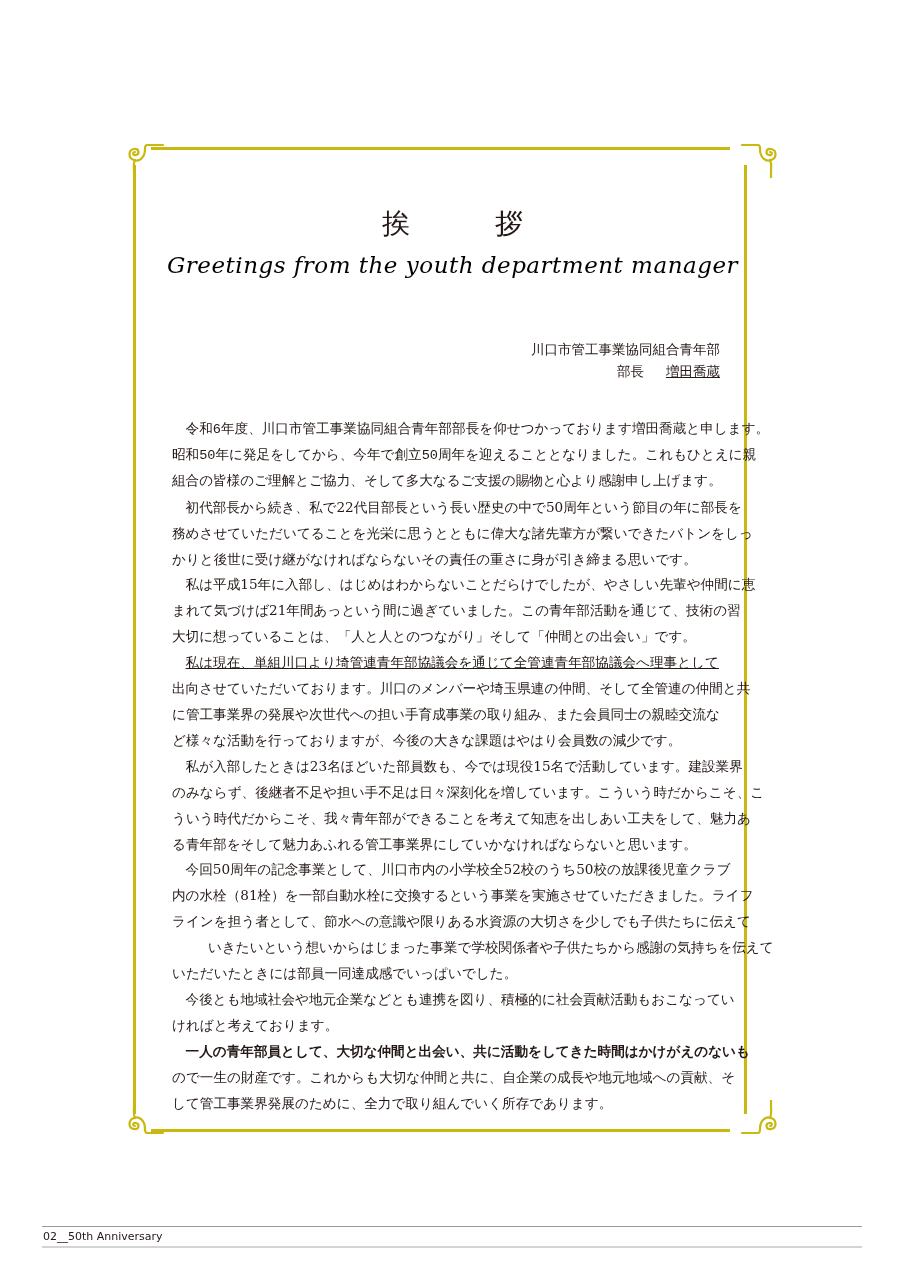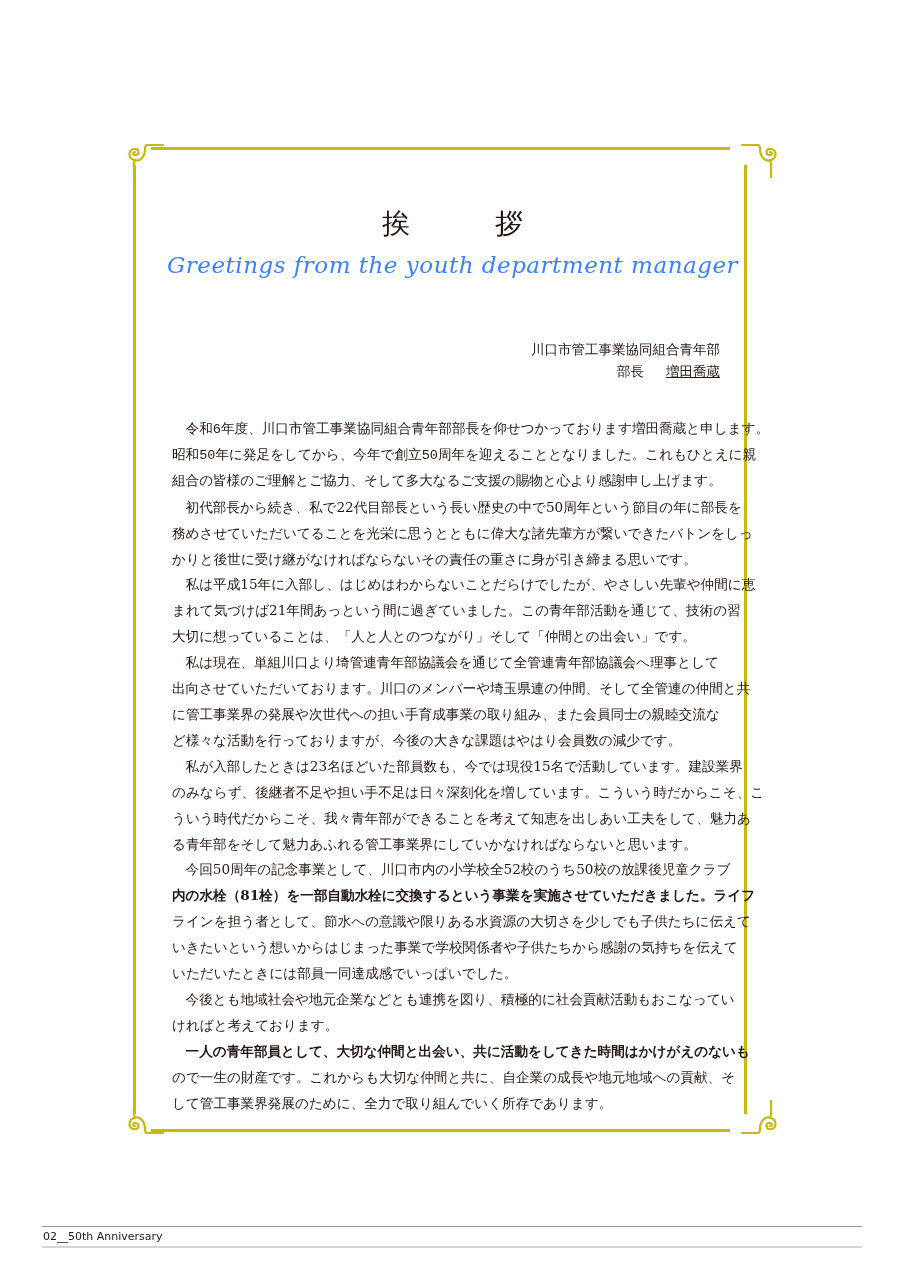--- a/index.html
+++ b/index.html
@@ -17,21 +17,21 @@
     .mask-tr { position:absolute; left:730px; top:145px; width:20px; height:20px; background:#fff; }
     .mask-bl { position:absolute; left:131px; top:1114px; width:20px; height:20px; background:#fff; }
     .mask-br { position:absolute; left:730px; top:1114px; width:20px; height:20px; background:#fff; }
 
     .title { position: absolute; left: 0; width: 905px; top: 205px; text-align: center;
       font-size: 28px; letter-spacing: 0; }
     .title .ch { display: inline-block; }
     .title .gap { display: inline-block; width: 85px; }
     .subtitle { position: absolute; left: 0; width: 905px; top: 252px; text-align: center;
       font-family: "DejaVu Serif", serif; font-style: italic; font-size: 23px;
-      color: #3b82f6; letter-spacing: 0.5px; }
+      color: #000000; letter-spacing: 0.5px; }
 
     .author { position: absolute; right: 185px; top: 338px; text-align: right;
       font-size: 13.5px; line-height: 22px; }
     .author .name-line span + span { margin-left: 22px; text-decoration: underline; }
 
     .body-text { position: absolute; left: 172px; top: 417px; width: 570px;
       font-size: 13.6px; line-height: 25.9px; }
     .body-text p { margin: 0; text-indent: 1em; text-align: justify; }
     .body-text .line { display: block; white-space: nowrap; }
 
@@ -104,36 +104,36 @@
       <span class="line" style="text-indent: 1em;">初代部長から続き、私で22代目部長という長い歴史の中で50周年という節目の年に部長を</span>
       <span class="line" style="text-indent: 0px;">務めさせていただいてることを光栄に思うとともに偉大な諸先輩方が繋いできたバトンをしっ</span>
       <span class="line" style="text-indent: 0px;">かりと後世に受け継がなければならないその責任の重さに身が引き締まる思いです。</span>
     </p>
     <p style="text-indent: 0px;">
       <span class="line" style="text-indent: 1em;">私は平成15年に入部し、はじめはわからないことだらけでしたが、やさしい先輩や仲間に恵</span>
       <span class="line" style="text-indent: 0px;">まれて気づけば21年間あっという間に過ぎていました。この青年部活動を通じて、技術の習</span>
       <span class="line" style="text-indent: 0px;">大切に想っていることは、「人と人とのつながり」そして「仲間との出会い」です。</span>
     </p>
     <p style="text-indent: 0px;">
-      <span class="line" style="text-indent: 1em;">私は現在、単組川口より埼管連青年部協議会を通じて全管連青年部協議会へ理事として</span>
+      <span class="line" style="text-indent: 1em; text-decoration: underline;">私は現在、単組川口より埼管連青年部協議会を通じて全管連青年部協議会へ理事として</span>
       <span class="line" style="text-indent: 0px;">出向させていただいております。川口のメンバーや埼玉県連の仲間、そして全管連の仲間と共</span>
       <span class="line" style="text-indent: 0px;">に管工事業界の発展や次世代への担い手育成事業の取り組み、また会員同士の親睦交流な</span>
       <span class="line" style="text-indent: 0px;">ど様々な活動を行っておりますが、今後の大きな課題はやはり会員数の減少です。</span>
     </p>
     <p style="text-indent: 0px;">
       <span class="line" style="text-indent: 1em;">私が入部したときは23名ほどいた部員数も、今では現役15名で活動しています。建設業界</span>
       <span class="line" style="text-indent: 0px;">のみならず、後継者不足や担い手不足は日々深刻化を増しています。こういう時だからこそ、こ</span>
       <span class="line" style="text-indent: 0px;">ういう時代だからこそ、我々青年部ができることを考えて知恵を出しあい工夫をして、魅力あ</span>
       <span class="line" style="text-indent: 0px;">る青年部をそして魅力あふれる管工事業界にしていかなければならないと思います。</span>
     </p>
     <p style="text-indent: 0px;">
       <span class="line" style="text-indent: 1em;">今回50周年の記念事業として、川口市内の小学校全52校のうち50校の放課後児童クラブ</span>
-      <span class="line" style="text-indent: 0px; font-weight: bold;">内の水栓（81栓）を一部自動水栓に交換するという事業を実施させていただきました。ライフ</span>
+      <span class="line" style="text-indent: 0px;">内の水栓（81栓）を一部自動水栓に交換するという事業を実施させていただきました。ライフ</span>
       <span class="line" style="text-indent: 0px; font-family: Liberation Serif, serif;">ラインを担う者として、節水への意識や限りある水資源の大切さを少しでも子供たちに伝えて</span>
-      <span class="line" style="text-indent: 0px;">いきたいという想いからはじまった事業で学校関係者や子供たちから感謝の気持ちを伝えて</span>
+      <span class="line" style="text-indent: 0px; margin-left: 36px;">いきたいという想いからはじまった事業で学校関係者や子供たちから感謝の気持ちを伝えて</span>
       <span class="line" style="text-indent: 0px;">いただいたときには部員一同達成感でいっぱいでした。</span>
     </p>
     <p style="text-indent: 0px;">
       <span class="line" style="text-indent: 1em;">今後とも地域社会や地元企業などとも連携を図り、積極的に社会貢献活動もおこなってい</span>
       <span class="line" style="text-indent: 0px;">ければと考えております。</span>
     </p>
     <p style="text-indent: 0px;">
       <span class="line" style="text-indent: 1em; font-weight: bold;">一人の青年部員として、大切な仲間と出会い、共に活動をしてきた時間はかけがえのないも</span>
       <span class="line" style="text-indent: 0px;">ので一生の財産です。これからも大切な仲間と共に、自企業の成長や地元地域への貢献、そ</span>
       <span class="line" style="text-indent: 0px;">して管工事業界発展のために、全力で取り組んでいく所存であります。</span>

